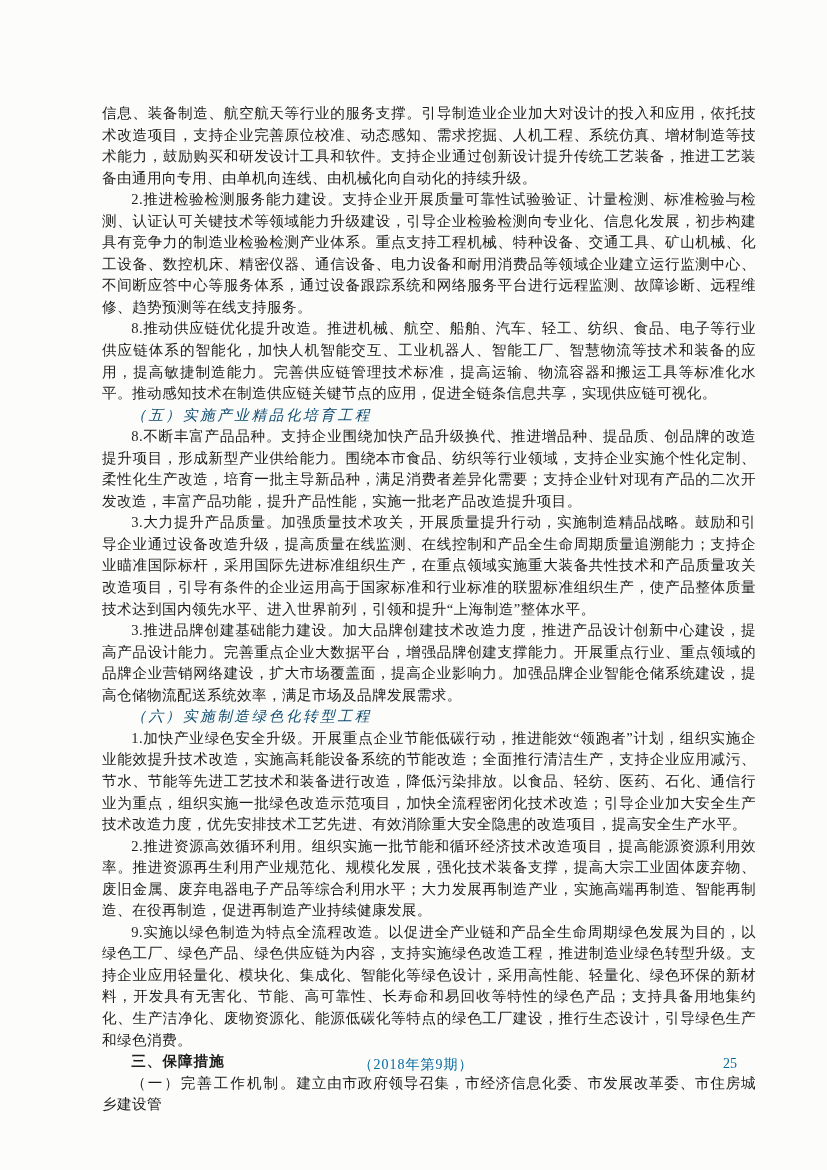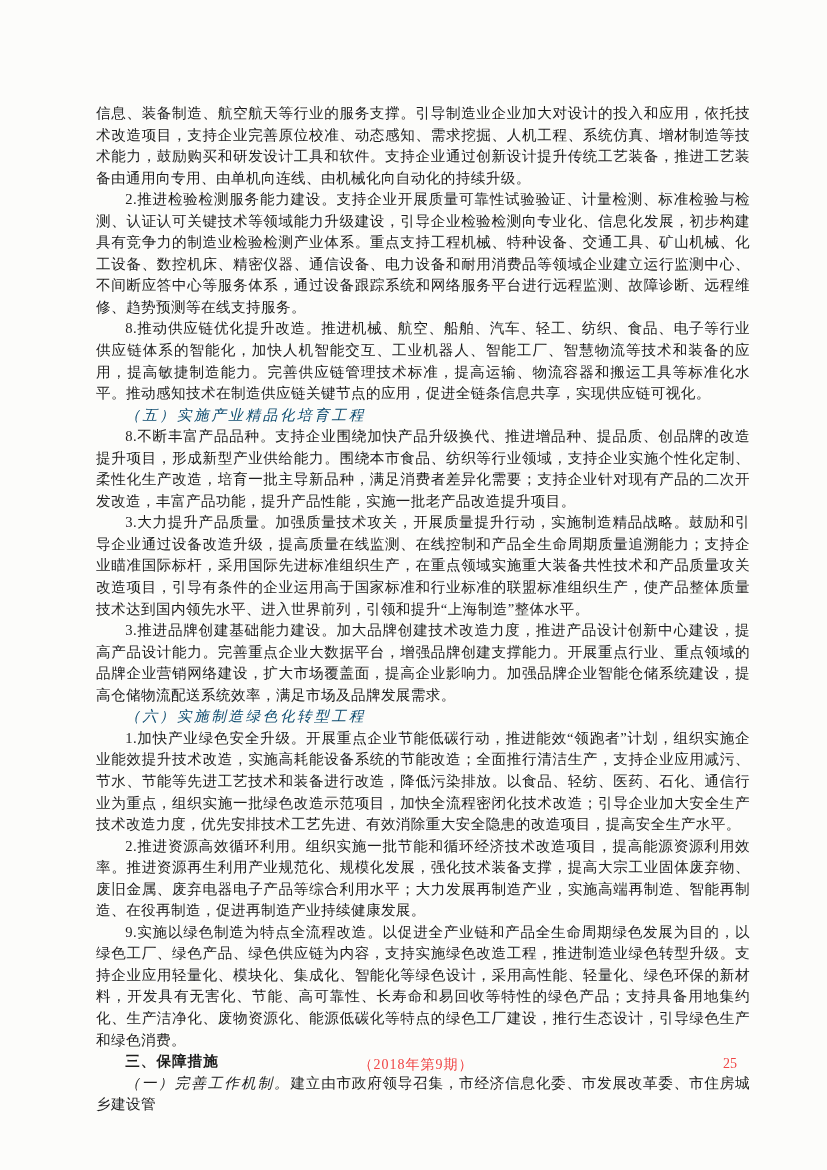--- a/index.html
+++ b/index.html
@@ -11,21 +11,21 @@
   .page {
     position: relative;
     width: 827px;
     height: 1170px;
     background: #fcfcfa;
     margin: 0 auto;
     overflow: hidden;
   }
   .content {
     position: absolute;
-    left: 96px;
+    left: 102px;
     top: 103px;
     width: 654px;
     font-size: 14.6px;
     line-height: 21.55px;
     color: #1d1d1d;
     text-align: justify;
     text-justify: inter-ideograph;
     letter-spacing: 0.4px;
   }
   .content p {
@@ -39,31 +39,30 @@
   .content p.kaiti {
     font-style: italic;
     letter-spacing: 2.6px;
     color: #0c4a6e;
   }
   .content p.bold {
     font-weight: bold;
     letter-spacing: 1px;
   }
   .lead-kaiti {
-    font-style: italic;
     letter-spacing: 1.6px;
   }
   .footer {
     position: absolute;
     left: 89px;
     top: 1056px;
     width: 654px;
     height: 22px;
     font-size: 14px;
-    color: #ef4444;
+    color: #0369a1;
   }
   .footer .issue {
     position: absolute;
     left: 0;
     width: 100%;
     text-align: center;
     letter-spacing: 1px;
   }
   .footer .page-num {
     position: absolute;

